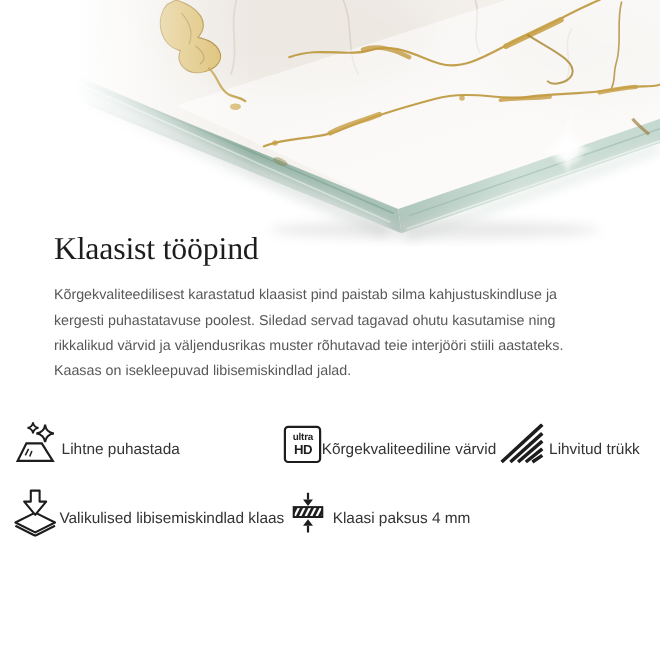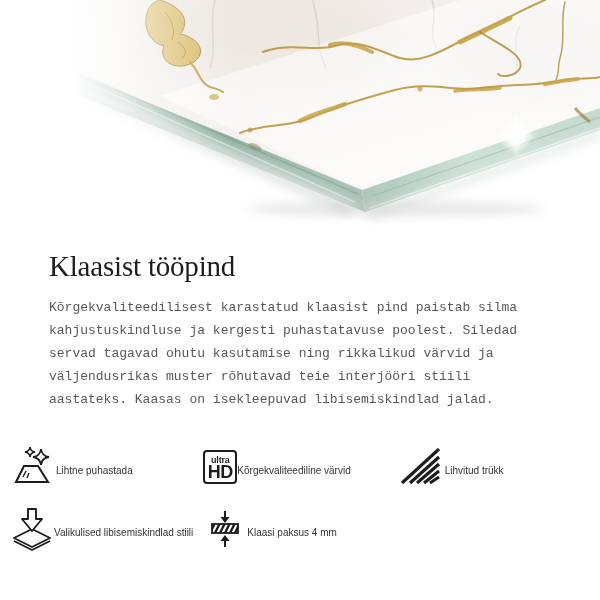--- a/index.html
+++ b/index.html
@@ -1,46 +1,46 @@
 <!DOCTYPE html>
 <html><head>
 <meta charset="utf-8">
 <style>
   html,body{margin:0;padding:0;}
   body{
     width:600px;height:600px;overflow:hidden;background:#ffffff;position:relative;
     font-family:"Liberation Sans","DejaVu Sans",sans-serif;
   }
   .hero{position:absolute;top:0;left:0;width:600px;height:232px;}
-  .content{position:relative;z-index:2;padding:210px 48px 0 49px;margin-top:40px;}
+  .content{position:relative;z-index:2;padding:210px 48px 0 49px;}
   .title{
     font-family:"Liberation Serif","DejaVu Serif",serif;
     font-size:29px;line-height:33px;font-weight:400;color:#1d1d1d;letter-spacing:-0.2px;
   }
   .title div{white-space:nowrap;}
   .desc{
     margin:13px 0 0 0;max-width:516px;
-    font-size:13px;line-height:23px;color:#585858;font-family:Liberation Mono, monospace;
+    font-size:13px;line-height:23px;color:#585858;
   }
   .features{
     position:relative;z-index:2;margin-top:34px;padding:0 10px;
     display:grid;grid-template-columns:1fr 1fr 1fr;row-gap:18px;
   }
   .feature{display:flex;flex-direction:row;align-items:center;}
   .icon-box{height:44px;display:flex;align-items:center;justify-content:center;}
   .f-label{
-    margin-top:8px;font-size:10px;line-height:14px;color:#333333;white-space:nowrap;
+    margin-top:8px;font-size:14px;line-height:14px;color:#333333;white-space:nowrap;
   }
   .uhd{
     box-sizing:border-box;width:34px;height:34px;border:2.5px solid #1d1d1d;border-radius:4px;
     display:flex;flex-direction:column;align-items:center;justify-content:center;
     font-weight:bold;color:#1d1d1d;
   }
   .uhd .u-top{font-size:9px;line-height:10px;letter-spacing:-0.2px;}
-  .uhd .u-bot{font-size:18px;line-height:14px;letter-spacing:-0.5px;}
+  .uhd .u-bot{font-size:12px;line-height:14px;letter-spacing:-0.5px;}
   svg.fi{display:block;}
 </style>
 </head>
 <body>
 
 <svg class="hero" viewBox="0 0 600 232" xmlns="http://www.w3.org/2000/svg">
   <defs>
     <linearGradient id="marble" x1="0" y1="0" x2="1" y2="1">
       <stop offset="0" stop-color="#efece7"></stop>
       <stop offset="0.5" stop-color="#f4f1ed"></stop>
@@ -188,21 +188,21 @@
   <div class="feature">
     <div class="icon-box">
       <svg class="fi" width="44" height="44" viewBox="0 0 44 44">
         <g stroke="#1d1d1d" stroke-width="1.9" fill="none" stroke-linejoin="round">
           <polygon points="4,31 22,22 40,31 22,40"></polygon>
           <path d="M4,34 L22,43 L40,34"></path>
           <path d="M18,2 L26,2 L26,12 L32,12 L22,24 L12,12 L18,12 Z" fill="#ffffff"></path>
         </g>
       </svg>
     </div>
-    <div class="f-label">Valikulised libisemiskindlad stiili</div>
+    <div class="f-label">Valikulised libisemiskindlad klaas</div>
   </div>
 
   <div class="feature">
     <div class="icon-box">
       <svg class="fi" width="44" height="40" viewBox="0 0 44 40">
         <defs>
           <clipPath id="barclip">
               <rect x="9" y="15" width="26" height="9"></rect>
             </clipPath>
         </defs>

